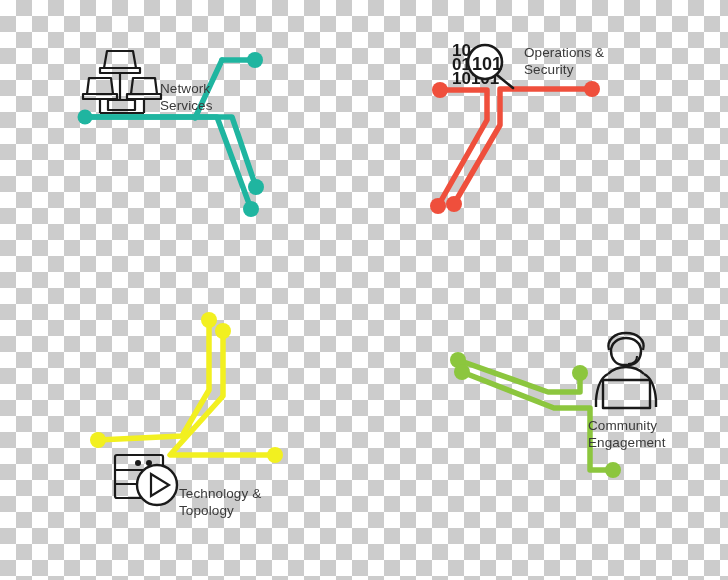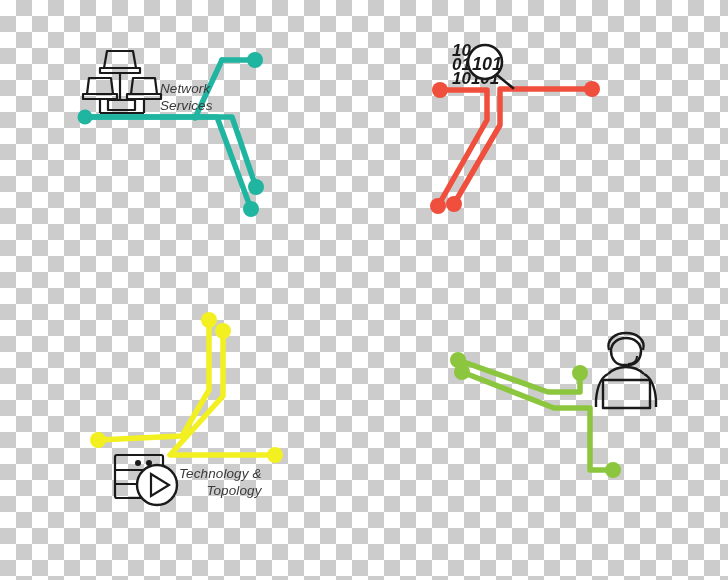--- a/index.html
+++ b/index.html
@@ -14,21 +14,20 @@
     height: 580px;
     overflow: hidden;
     font-family: "Liberation Sans", sans-serif;
     
     background-color: #ffffff;
     background-image:
       linear-gradient(45deg, #cccccc 25%, transparent 25%, transparent 75%, #cccccc 75%, #cccccc),
       linear-gradient(45deg, #cccccc 25%, transparent 25%, transparent 75%, #cccccc 75%, #cccccc);
     background-size: 32px 32px;
     background-position: 0 0, 16px 16px;
-    font-style: italic;
   }
   #diagram-svg {
     position: absolute;
     left: 0;
     top: 0;
     width: 728px;
     height: 580px;
   }
   .net-label {
     position: absolute;
@@ -47,21 +46,21 @@
     text-align: center;
     color: #4a4a4a;
     font-size: 19.5px;
     line-height: 25.5px;
     letter-spacing: 0.2px;
     white-space: pre-line;
     font-family: "Liberation Sans", sans-serif;
   }
   .label-ns { left: 160px; top: 81px; }
   .label-ops { left: 524px; top: 45px; }
-  .label-tech { left: 179px; top: 466px; text-align: right; }
+  .label-tech { left: 179px; top: 486px; }
   .label-comm { left: 588px; top: 418px; }
 </style>
 </head>
 <body>
 
 <div id="canvas">
 
   <svg id="diagram-svg" viewBox="0 0 728 580">
 
     <g>
@@ -161,19 +160,23 @@
       <path d="M 608 374 C 613 369 619 367 626 367 C 633 367 639 369 644 374"></path>
 
       <rect x="603" y="380" width="47" height="28"></rect>
     </g>
 
   </svg>
 
   <div class="net-label label-ns">Network
 Services</div>
 
+  <div class="net-label label-ops">Operations &amp;
+Security</div>
 
   <div class="net-label label-tech">Technology &amp;
 Topology</div>
 
+  <div class="net-label label-comm">Community
+Engagement</div>
 
 
 </div>
 
 </body></html>

